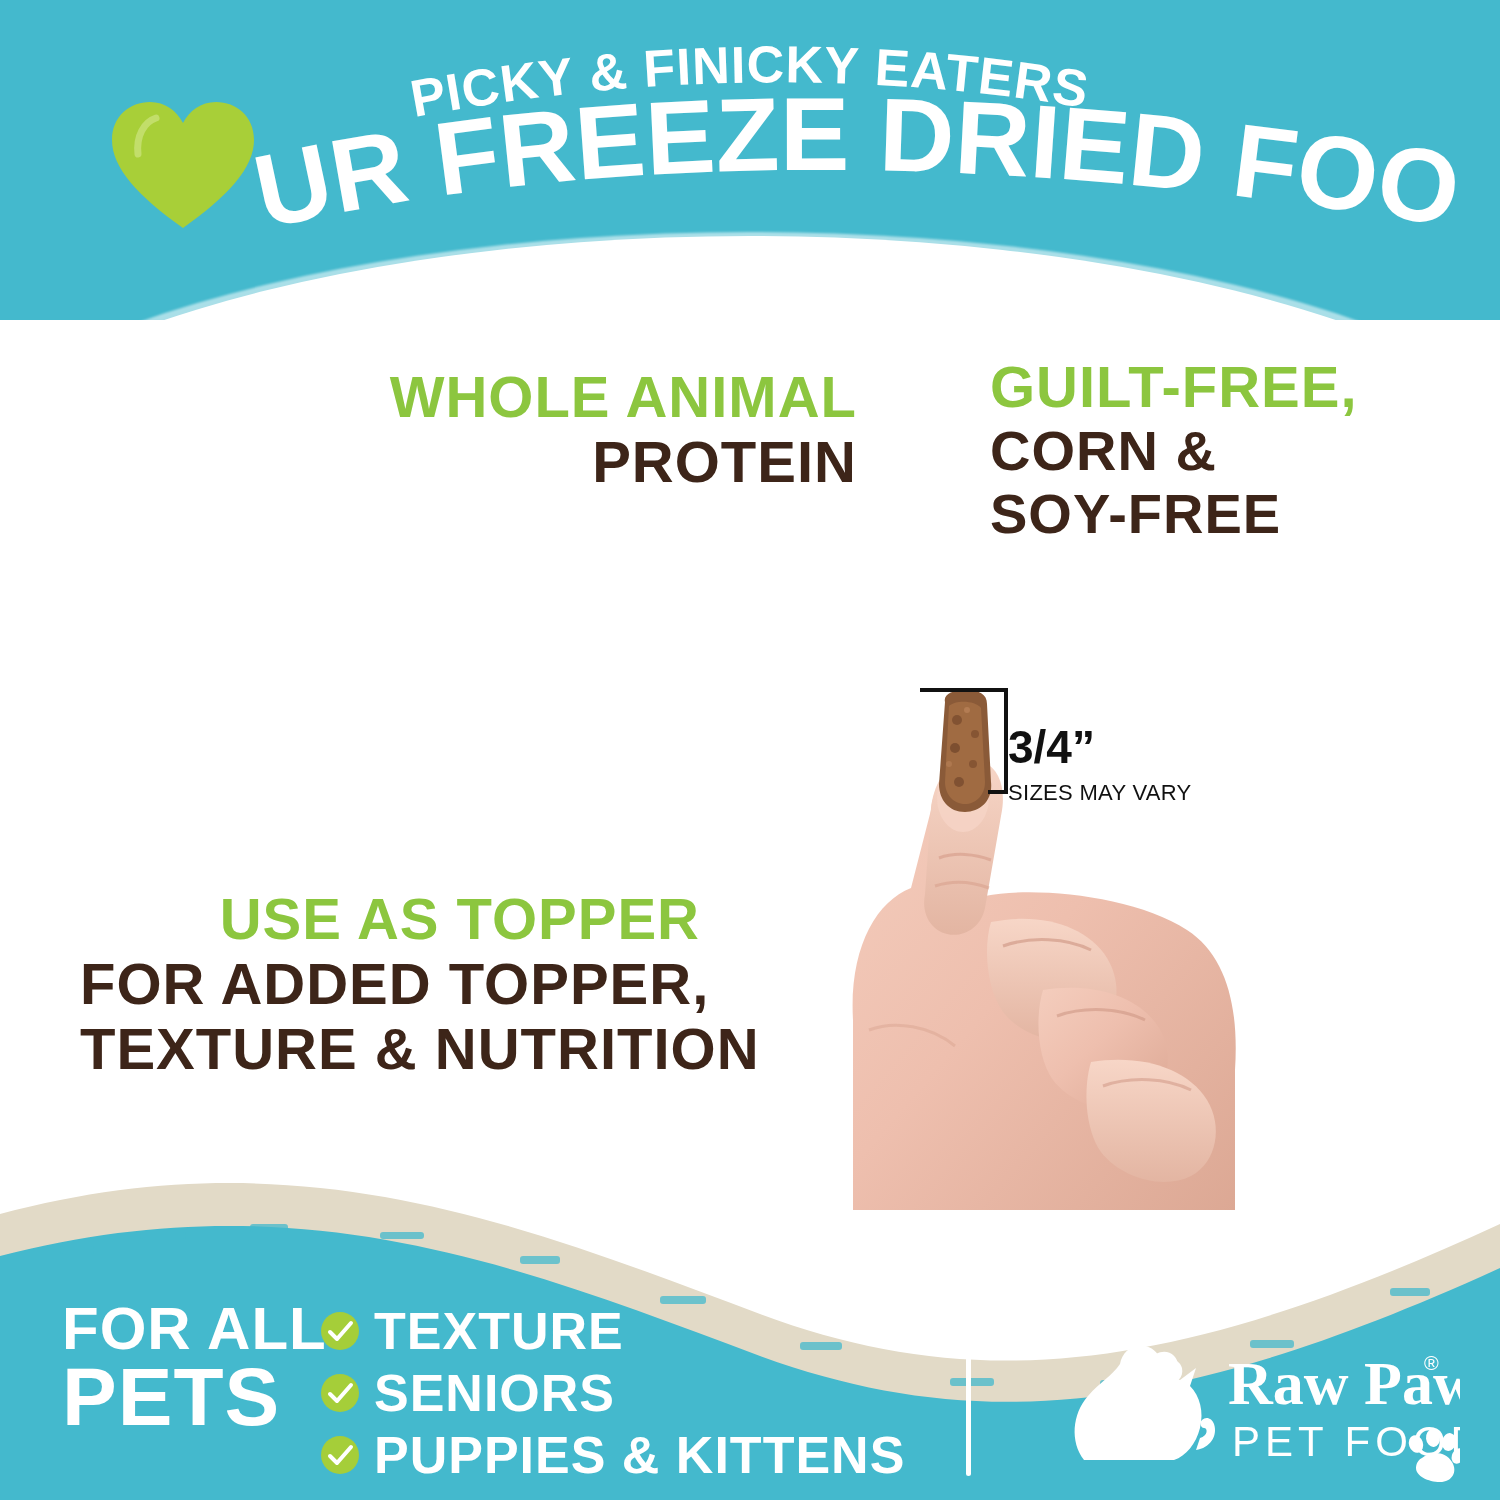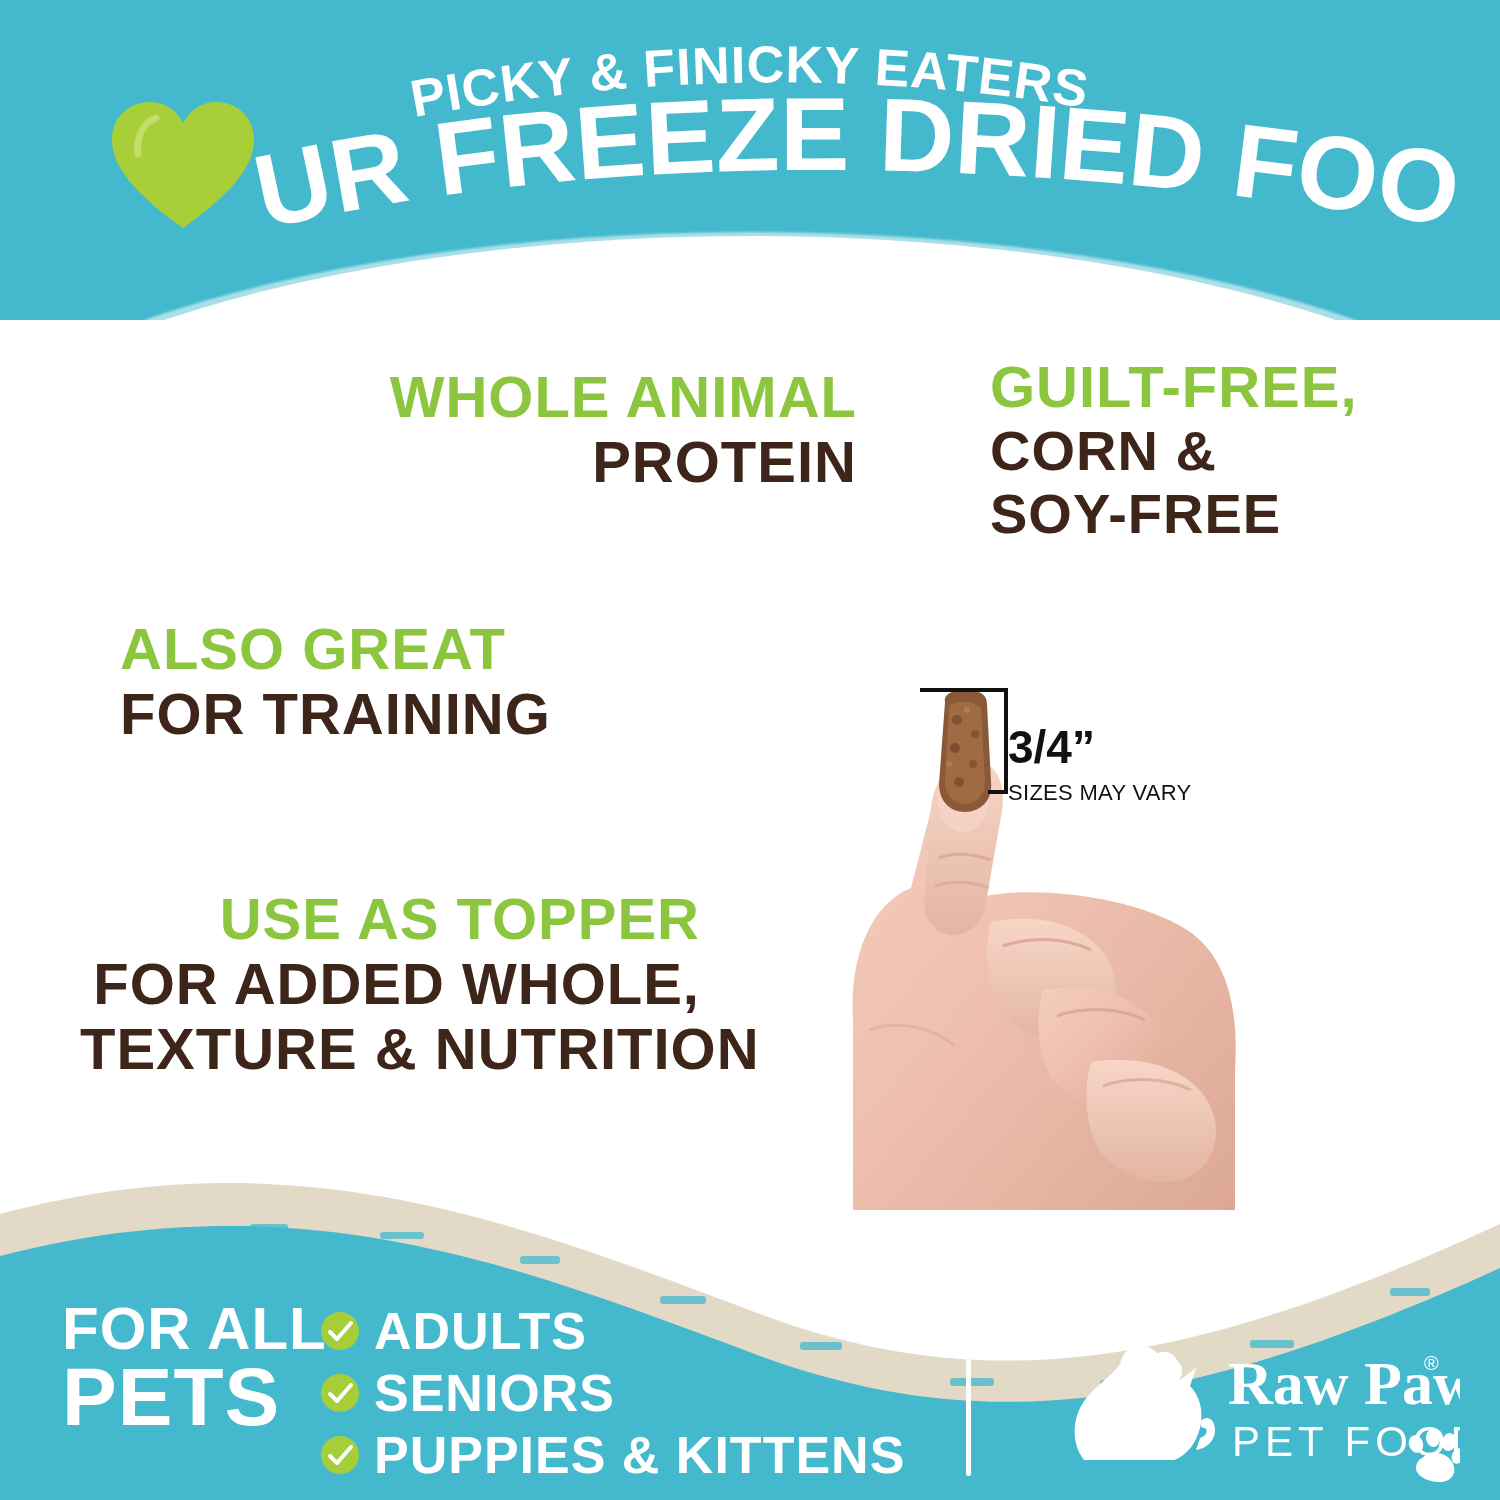--- a/index.html
+++ b/index.html
@@ -251,28 +251,24 @@
     <div class="feat-green">WHOLE ANIMAL</div>
     <div class="feat-brown">PROTEIN</div>
   </div>
 
   <div class="feature" id="feature-guiltfree">
     <div class="feat-green">GUILT-FREE,</div>
     <div class="feat-brown">CORN &amp;</div>
     <div class="feat-brown">SOY-FREE</div>
   </div>
 
-  <div class="feature" id="feature-training">
-    <div class="feat-green">ALSO GREAT</div>
-    <div class="feat-brown">FOR TRAINING</div>
-  </div>
 
   <div class="feature" id="feature-topper">
     <div class="feat-green">USE AS TOPPER</div>
-    <div class="feat-brown">FOR ADDED WHOLE,</div>
+    <div class="feat-brown">FOR ADDED TOPPER,</div>
     <div class="feat-brown">TEXTURE &amp; NUTRITION</div>
   </div>
 
   <svg id="hand-photo" viewBox="0 0 420 520">
     <defs>
       <linearGradient id="skin" x1="0" y1="0" x2="1" y2="1">
         <stop offset="0%" stop-color="#f4cdbd"></stop>
         <stop offset="45%" stop-color="#eebfae"></stop>
         <stop offset="100%" stop-color="#dca894"></stop>
       </linearGradient>
@@ -353,21 +349,21 @@
     <div class="fap-line1">FOR ALL</div>
     <div class="fap-line2">PETS</div>
   </div>
 
   <div id="pet-list">
     <div class="pet-row">
       <svg class="check-circle" viewBox="0 0 40 40">
         <circle cx="20" cy="20" r="19" fill="#a5ce39"></circle>
         <path d="M10 21 L 17 28 L 31 12" stroke="#ffffff" stroke-width="4" fill="none" stroke-linecap="round" stroke-linejoin="round"></path>
       </svg>
-      <span class="pet-label">ADULTS</span>
+      <span class="pet-label">TEXTURE</span>
     </div>
     <div class="pet-row">
       <svg class="check-circle" viewBox="0 0 40 40">
         <circle cx="20" cy="20" r="19" fill="#a5ce39"></circle>
         <path d="M10 21 L 17 28 L 31 12" stroke="#ffffff" stroke-width="4" fill="none" stroke-linecap="round" stroke-linejoin="round"></path>
       </svg>
       <span class="pet-label">SENIORS</span>
     </div>
     <div class="pet-row">
       <svg class="check-circle" viewBox="0 0 40 40">

